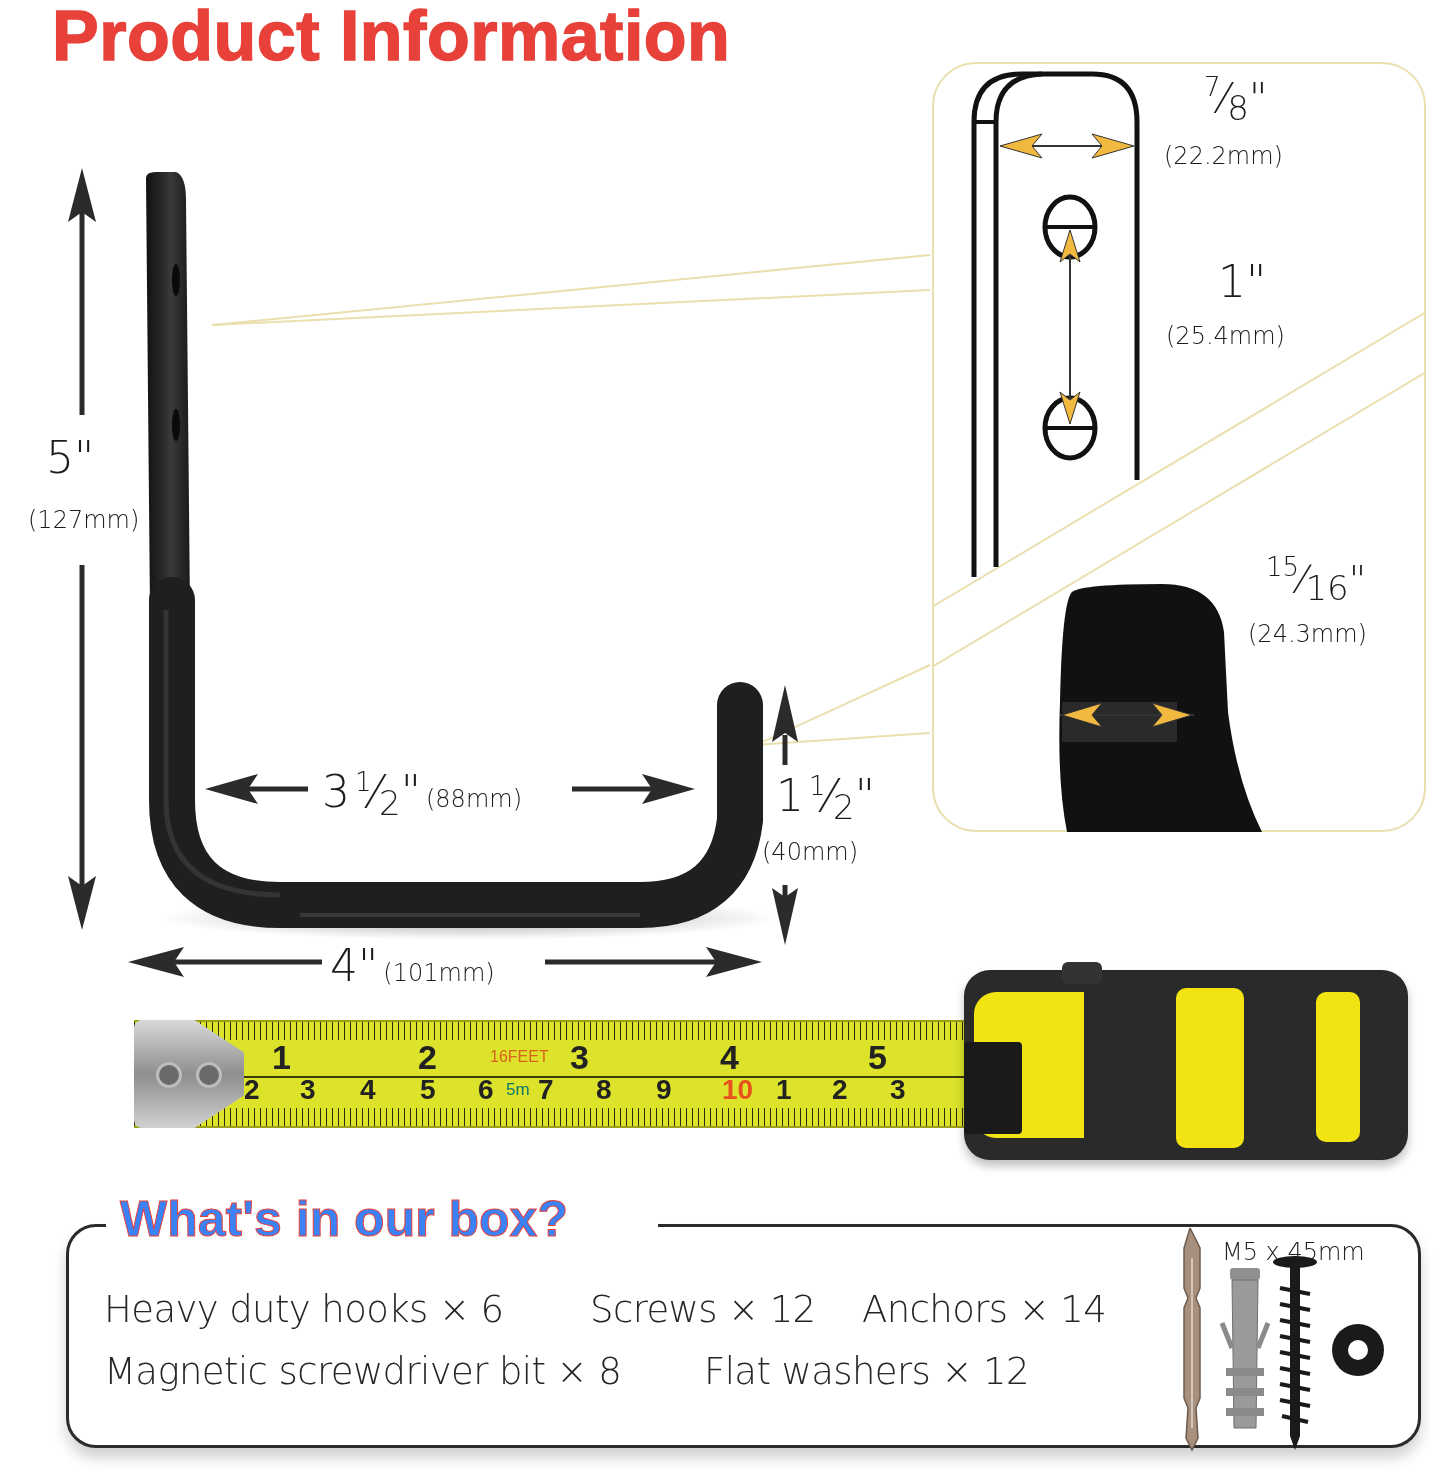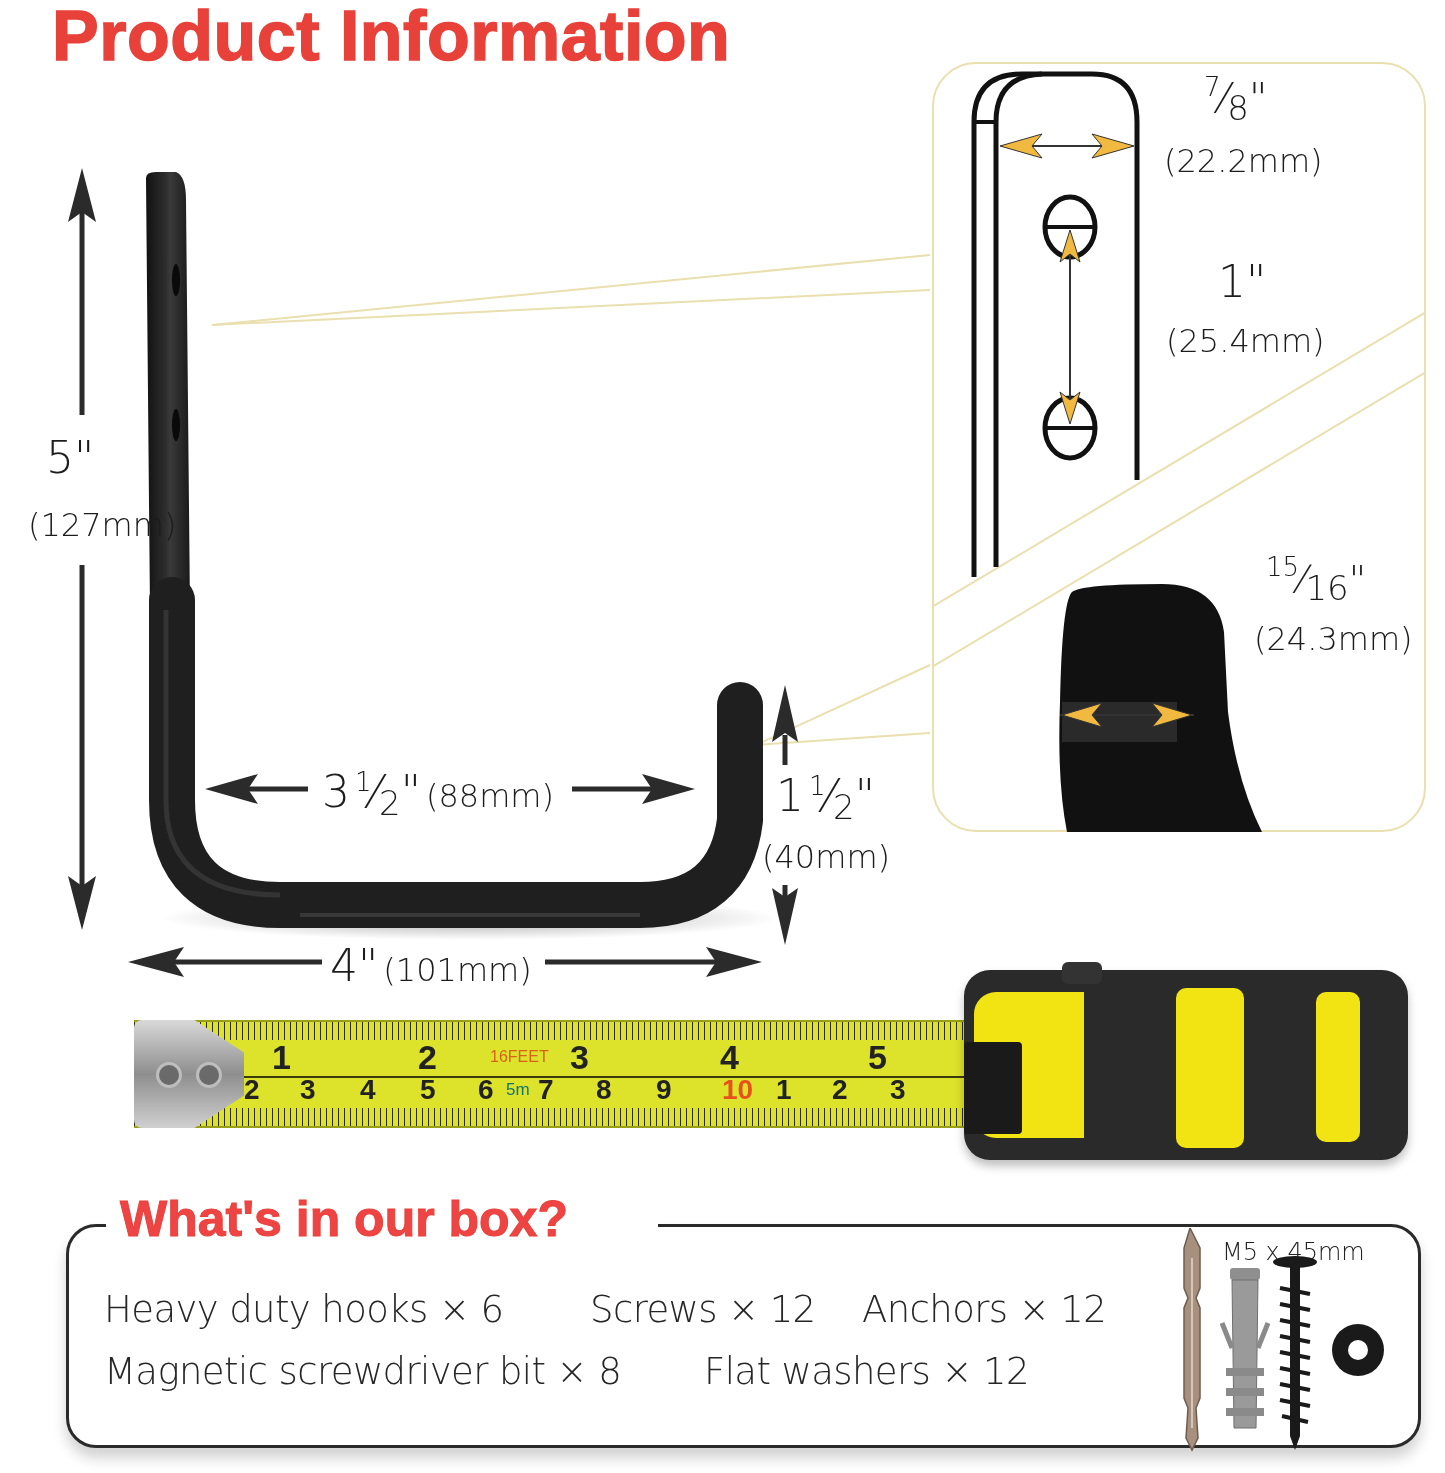--- a/index.html
+++ b/index.html
@@ -12,42 +12,42 @@
     left: 52px; top: -4px;
     font-family: "Liberation Sans", sans-serif;
     font-weight: 900; font-size: 70px; letter-spacing: 0.5px;
     color: #e8413a;
     -webkit-text-stroke: 1.5px #e8413a;
     white-space: nowrap;
   }
 
   .dim { color: #1c1c1c; white-space: nowrap; font-family: "DejaVu Sans", sans-serif; }
   .big { font-size: 44px; font-weight: 300; }
-  .mm  { font-size: 32px; font-weight: 300; }
+  .mm  { font-size: 24px; font-weight: 300; }
   .frac sup { font-size: 26px; vertical-align: 16px; }
   .frac sub { font-size: 34px; vertical-align: -8px; }
 
   .detail-panel {
     left: 932px; top: 62px; width: 494px; height: 770px;
     border: 2px solid #eadfae; border-radius: 44px; background: transparent;
   }
 
   .box-panel {
     left: 66px; top: 1224px; width: 1355px; height: 224px;
     border: 3px solid #2a2a2a; border-radius: 30px;
     box-shadow: 0 10px 14px rgba(0,0,0,0.18);
     background: #fff;
   }
   .box-title-bg {
     left: 106px; top: 1192px; width: 552px; height: 64px; background: #fff;
   }
   .box-title {
     left: 120px; top: 1190px;
     font-family: "Liberation Sans", sans-serif; font-weight: 900; font-size: 50px;
-    color: #ef4444; -webkit-text-stroke: 1px #e8413a; white-space: nowrap;
+    color: #3b82f6; -webkit-text-stroke: 1px #e8413a; white-space: nowrap;
   }
   .box-item {
     font-family: "DejaVu Sans", sans-serif; font-weight: 300; font-size: 37px;
     color: #262626; white-space: nowrap; letter-spacing: -0.6px;
   }
   .spec-label { font-size: 24px; color: #222; white-space: nowrap; font-weight: 300; }
 </style>
 </head>
 <body>
 
@@ -156,21 +156,21 @@
   <sup>7</sup>⁄<sub>8</sub><span>"</span>
 </div>
 <div class="abs dim mm" style="left:1164px;top:142px;">(22.2mm)</div>
 
 <div class="abs dim big" style="left:1218px;top:256px;">1"</div>
 <div class="abs dim mm" style="left:1166px;top:322px;">(25.4mm)</div>
 
 <div class="abs dim frac big" style="left:1266px;top:552px;font-size:38px;">
   <sup>15</sup>⁄<sub>16</sub><span>"</span>
 </div>
-<div class="abs dim mm" style="left:1248px;top:620px;margin-left:6px;">(24.3mm)</div>
+<div class="abs dim mm" style="left:1248px;top:620px;">(24.3mm)</div>
 
 <div class="abs" style="left:134px;top:950px;width:1290px;height:220px;">
 
   <div class="abs" style="left:0;top:70px;width:830px;height:108px;background:#dce32a;border-top:2px solid #9aa016;border-bottom:2px solid #9aa016;
               background-image:repeating-linear-gradient(90deg,#2a2a10 0 1px,transparent 1px 6px);background-size:100% 18px;background-repeat:no-repeat;">
     <div class="abs" style="left:0;bottom:0;width:100%;height:18px;background-image:repeating-linear-gradient(90deg,#2a2a10 0 1px,transparent 1px 6px);"></div>
     <div class="abs" style="left:0;top:54px;width:100%;height:2px;background:#3a3a10;"></div>
   </div>
 
   <div class="abs" style="left:0;top:70px;width:110px;height:108px;background:linear-gradient(180deg,#d9d9d9,#8e8e8e,#d0d0d0);clip-path:polygon(0 0,55% 0,100% 30%,100% 70%,55% 100%,0 100%);border-radius:8px;">
@@ -211,21 +211,21 @@
     <div class="abs" style="left:98px;top:-8px;width:40px;height:22px;background:#333;border-radius:6px;"></div>
   </div>
 </div>
 
 <div class="abs box-panel"></div>
 <div class="abs box-title-bg"></div>
 <div class="abs box-title">What's in our box?</div>
 
 <div class="abs box-item" style="left:104px;top:1288px;">Heavy duty hooks × 6</div>
 <div class="abs box-item" style="left:590px;top:1288px;">Screws × 12</div>
-<div class="abs box-item" style="left:862px;top:1288px;">Anchors × 12</div>
+<div class="abs box-item" style="left:862px;top:1288px;">Anchors × 14</div>
 <div class="abs box-item" style="left:104px;top:1350px;">Magnetic screwdriver bit × 8</div>
 <div class="abs box-item" style="left:704px;top:1350px;">Flat washers × 12</div>
 
 <div class="abs spec-label" style="left:1222px;top:1238px;">M5 x 45mm</div>
 
 <svg class="abs" style="left:1160px;top:1228px" width="240" height="225" viewBox="0 0 240 225">
 
   <g>
     <polygon points="30,0 40,20 40,60 36,70 40,80 40,170 36,180 38,210 32,222 26,210 28,180 24,170 24,80 28,70 24,60 24,20" fill="#a8907e" stroke="#6d5c50" stroke-width="1.5"></polygon>
     <line x1="32" y1="30" x2="32" y2="200" stroke="#d6c6ba" stroke-width="2"></line>

